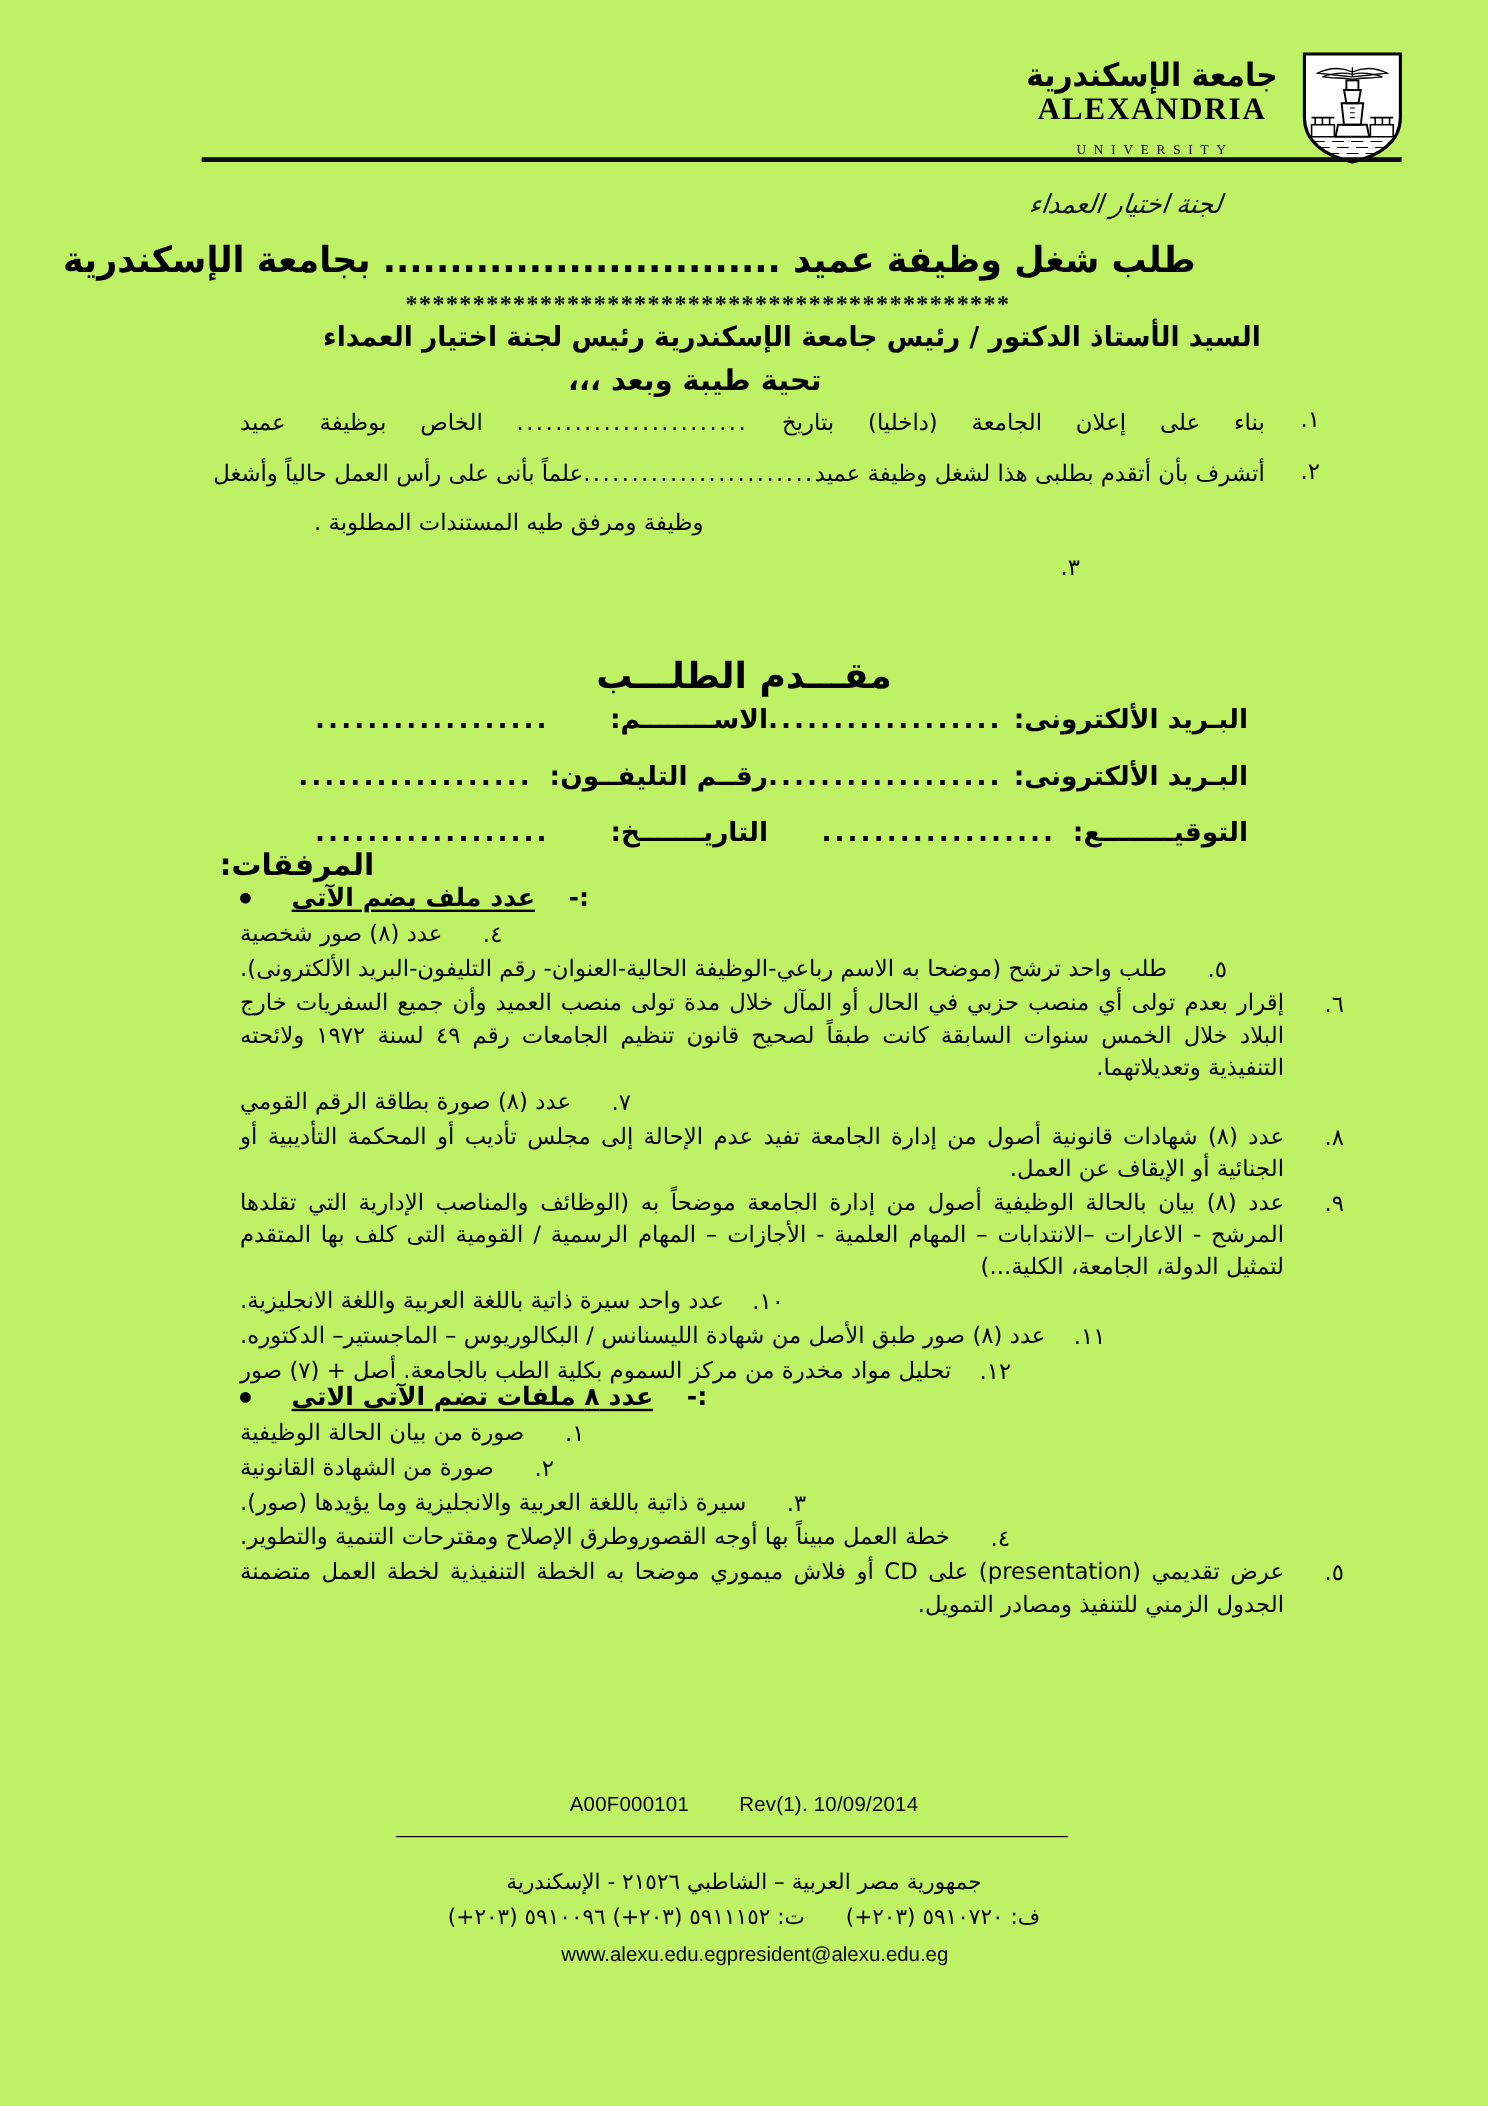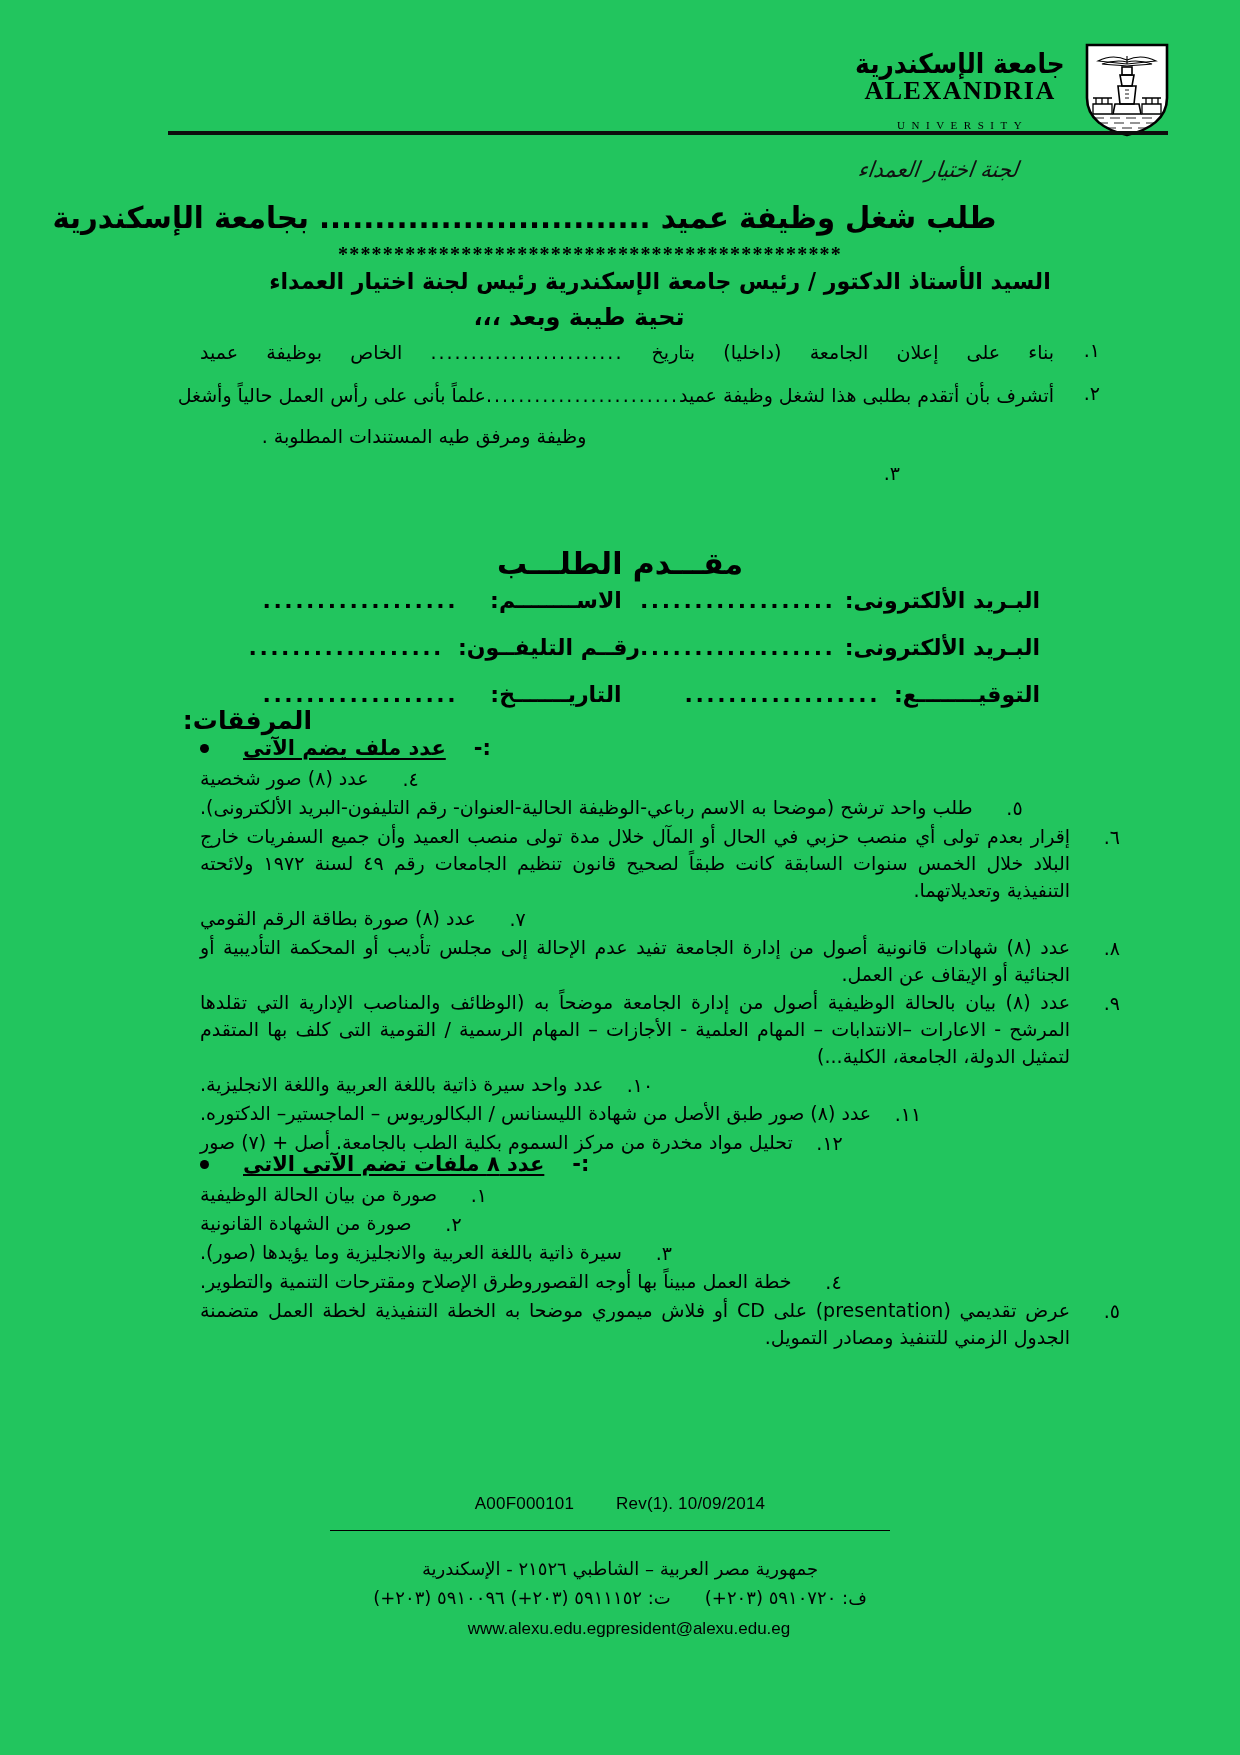--- a/index.html
+++ b/index.html
@@ -4,21 +4,21 @@
 <style>
   html, body {
     margin: 0;
     padding: 0;
     background: #ffffff;
   }
   .page {
     position: relative;
     width: 1240px;
     height: 1755px;
-    background: #22c55e;
+    background: #bef264;
     font-family: "Liberation Serif", "DejaVu Serif", serif;
     color: #000000;
     overflow: hidden;
     box-sizing: border-box;
   }
 
   
   .header {
     position: absolute;
     top: 42px;
@@ -205,21 +205,21 @@
     font-weight: bold;
   }
   .field {
     display: flex;
     align-items: baseline;
     width: 400px;
   }
   .field-label {
     white-space: nowrap;
     min-width: 168px;
-    text-align: center;
+    text-align: right;
   }
   .field-dots {
     letter-spacing: 2.5px;
     font-size: 22px;
     padding-right: 14px;
   }
 
   
   .attach-title {
     position: absolute;

